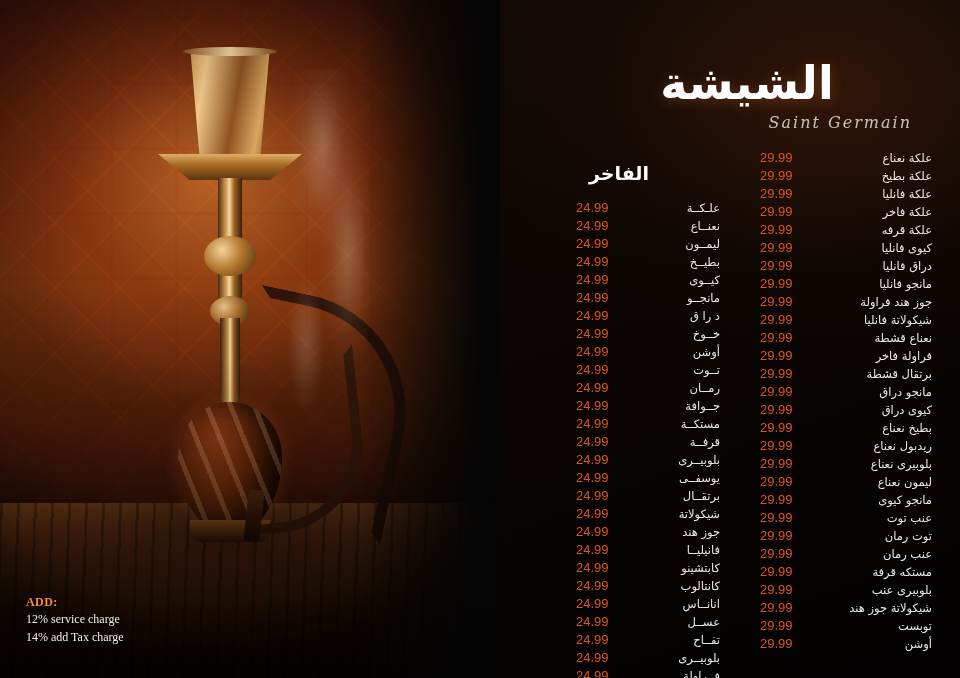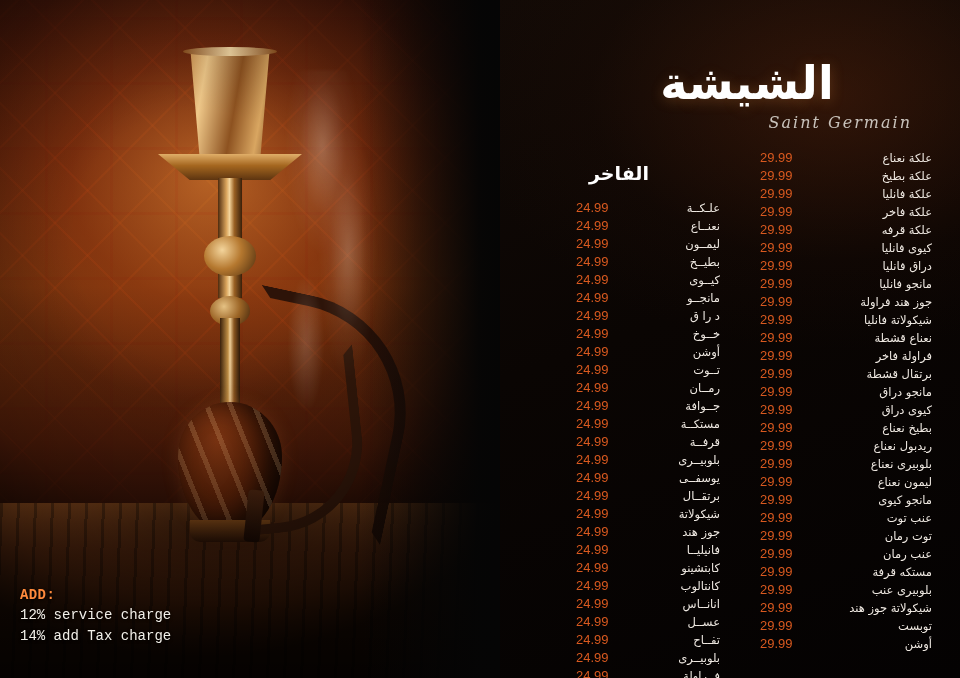--- a/index.html
+++ b/index.html
@@ -148,24 +148,24 @@
       radial-gradient(ellipse 26px 100px at 34% 72%, rgba(255,235,215,0.20) 0%, rgba(0,0,0,0) 70%);
     filter: blur(1.5px);
   }
   .panel-fade {
     position: absolute; right: 0; top: 0; width: 140px; height: 678px;
     background: linear-gradient(90deg, rgba(5,5,5,0) 0%, rgba(5,5,5,0.55) 45%, rgba(5,5,5,0.97) 85%, #050505 100%);
   }
 
   
   .add-note {
-    position: absolute; left: 20px; bottom: 32px;
+    position: absolute; left: 26px; bottom: 32px;
     color: #f2efe8;
-    font-family: Liberation Mono, monospace;
-    font-size: 14px;
+    font-family: Liberation Serif, serif;
+    font-size: 12px;
     line-height: 1.45;
     text-shadow: 0 1px 3px rgba(0,0,0,0.9);
     z-index: 5;
   }
   .add-note .add-title { color: #ff8a3c; font-weight: bold; letter-spacing: .4px; }
 
   
   .menu-panel {
     position: absolute;
     left: 500px; top: 0; width: 460px; height: 678px;

